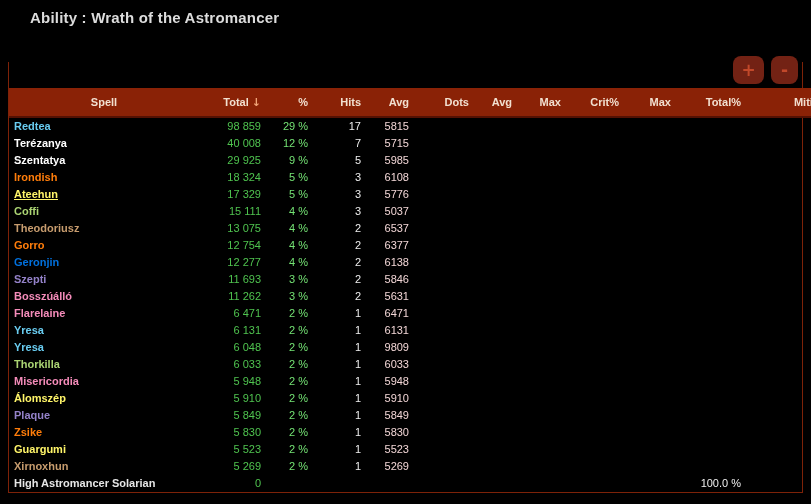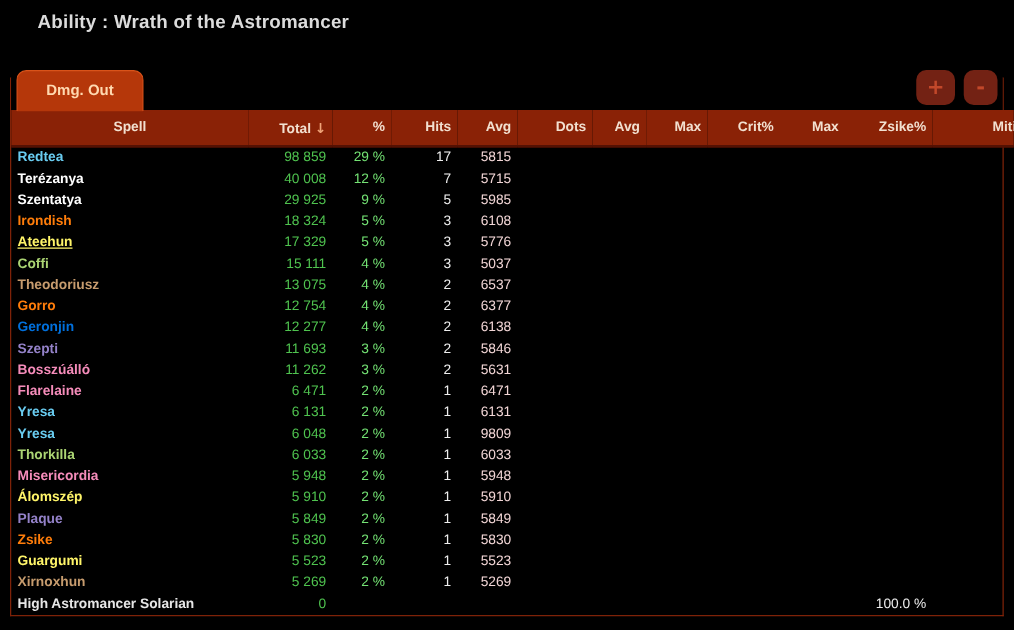--- a/index.html
+++ b/index.html
@@ -64,41 +64,40 @@
   th.num{padding-right:5px;}
   .last-col{padding-right:14px !important;}
 </style>
 </head>
 <body>
 
 <div class="page-title">Ability : Wrath of the Astromancer</div>
 
 <div class="content-box">
   <div class="toolbar">
-    <div class="tab">Dmg. Out</div>
     <div class="toolbar-right">
       <div class="btn sq sq-plus">+</div>
       <div class="btn sq sq-minus">-</div>
     </div>
   </div>
 
   <table>
     <thead>
         <tr id="header-row">
           <th class="h-spell" style="width: 190px;"><span>Spell</span></th>
           <th class="num" style="width: 62px;"><span>Total</span><span class="sort-arrow">↓</span></th>
           <th class="num" style="width: 42px;"><span>%</span></th>
           <th class="num" style="width: 48px;"><span>Hits</span></th>
           <th class="num" style="width: 43px;"><span>Avg</span></th>
           <th class="num" style="width: 55px;"><span>Dots</span></th>
           <th class="num" style="width: 38px;"><span>Avg</span></th>
           <th class="num" style="width: 44px;"><span>Max</span></th>
           <th class="num" style="width: 53px;"><span>Crit%</span></th>
           <th class="num" style="width: 47px;"><span>Max</span></th>
-          <th class="num" style="width: 65px;"><span>Zsike%</span></th>
+          <th class="num" style="width: 65px;"><span>Total%</span></th>
           <th class="num last-col" style="width: 106px;"><span>Mitigated%</span></th>
         </tr>
       </thead>
     <tbody id="table-body">
         <tr>
           <td class="c-spell" style="color: rgb(105, 204, 240);">Redtea</td>
           <td class="num" style="color: rgb(79, 195, 79);">98 859</td>
           <td class="num" style="color: rgb(116, 227, 116);">29 %</td>
           <td class="num" style="color: rgb(238, 238, 238);">17</td>
           <td class="num" style="color: rgb(242, 214, 214);">5815</td>

